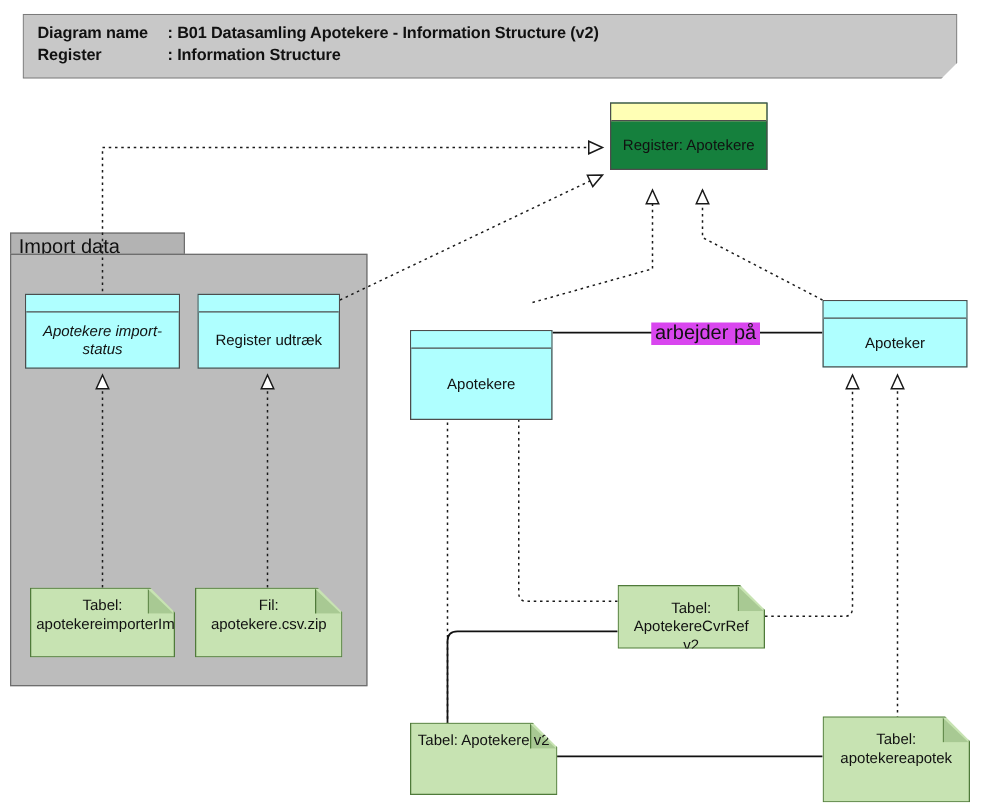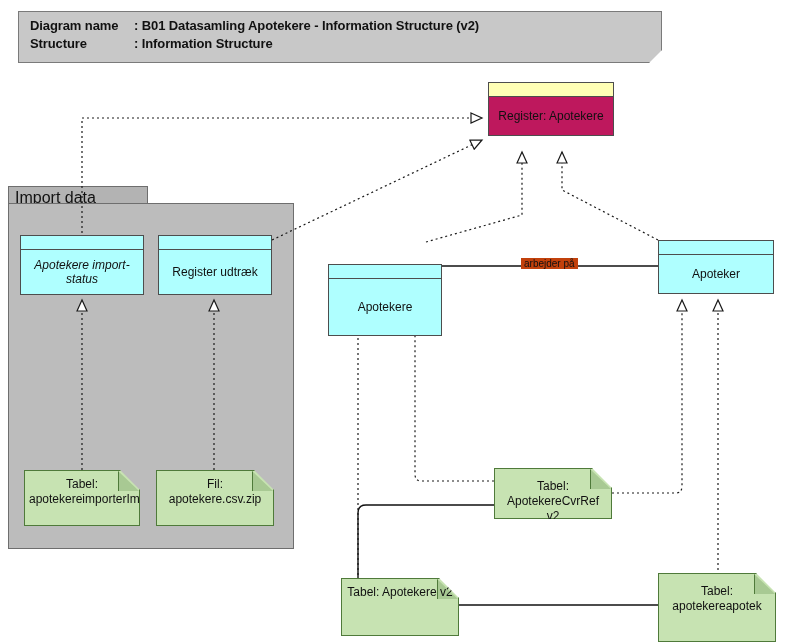--- a/index.html
+++ b/index.html
@@ -8,21 +8,21 @@
     background:#ffffff;
     font-family:"Liberation Sans", sans-serif;
     overflow:hidden;
     position:relative;
   }
   #canvas{position:absolute;left:0;top:0;width:788px;height:642px;}
 
   
   .banner{
     position:absolute;
-    left:18px;top:11px;width:644px;height:52px;
+    left:18px;top:11px;width:748px;height:52px;
     background:#c8c8c8;
     border:1px solid #7a7a7a;
     box-sizing:border-box;
     clip-path:polygon(0 0, 100% 0, 100% calc(100% - 13px), calc(100% - 13px) 100%, 0 100%);
   }
   .banner-line{
     position:absolute;left:11px;
     font-size:13px;font-weight:bold;color:#111;
     white-space:pre;letter-spacing:-0.1px;
   }
@@ -57,21 +57,21 @@
     background:#afffff;
   }
   .dobj .lbl{
     position:absolute;left:0;right:0;top:14px;bottom:0;
     display:flex;align-items:center;justify-content:center;
     text-align:center;font-size:12px;color:#111;line-height:14px;
     padding:0 3px;box-sizing:border-box;
   }
 
   
-  .dobj.yellow{background:#be185d;text-decoration:underline;}
+  .dobj.yellow{background:#15803d;text-decoration:underline;}
   .dobj.yellow .bar{background:#ffffb5;}
 
   
   .note{
     position:absolute;
     background:#c7e3b2;
     border:1px solid #4f7a3a;
     box-sizing:border-box;
     clip-path:polygon(0 0, calc(100% - 20px) 0, 100% 20px, 100% 100%, 0 100%);
   }
@@ -84,33 +84,33 @@
   .note .lbl{
     position:absolute;left:0;right:0;top:0;
     text-align:center;font-size:12px;color:#111;line-height:15px;
     padding:6px 4px 0 4px;box-sizing:border-box;
   }
   .note.mid .lbl{padding-top:10px;}
 
   
   .edge-label{
     position:absolute;
-    font-size:10px;color:#111;background:#c2410c;
+    font-size:16px;color:#111;background:#d946ef;
     padding:0 3px;white-space:nowrap;
   }
   svg{position:absolute;left:0;top:0;pointer-events:none;}
 </style>
 </head>
 <body>
 
 <div id="canvas">
 
   <div class="banner">
     <div class="banner-line banner-l1"><span class="bl-key">Diagram name</span><span>: B01 Datasamling Apotekere - Information Structure (v2)</span></div>
-    <div class="banner-line banner-l2"><span class="bl-key">Structure</span><span>: Information Structure</span></div>
+    <div class="banner-line banner-l2"><span class="bl-key">Register</span><span>: Information Structure</span></div>
   </div>
 
   <div class="group-tab">
     <span>Import data</span>
   </div>
   <div class="group-body"></div>
 
   <svg width="788" height="642">
     <defs>
       <marker id="hollowtri" markerWidth="14" markerHeight="12" refX="12" refY="6" orient="auto" markerUnits="userSpaceOnUse">
@@ -180,21 +180,21 @@
   <div class="note" style="left:156px;top:470px;width:118px;height:56px;padding-left:32px;">
     <div class="fold"></div>
     <div class="lbl">Fil: apotekere.csv.zip</div>
   </div>
 
   <div class="note mid" style="left:494px;top:468px;width:118px;height:51px;">
     <div class="fold"></div>
     <div class="lbl">Tabel: ApotekereCvrRef v2</div>
   </div>
 
-  <div class="note" style="left:341px;top:578px;width:118px;height:58px;">
+  <div class="note" style="left:328px;top:578px;width:118px;height:58px;">
     <div class="fold"></div>
     <div class="lbl">Tabel: Apotekere v2</div>
   </div>
 
   <div class="note mid" style="left:658px;top:573px;width:118px;height:69px;">
     <div class="fold"></div>
     <div class="lbl">Tabel: apotekereapotek</div>
   </div>
 
 </div>

